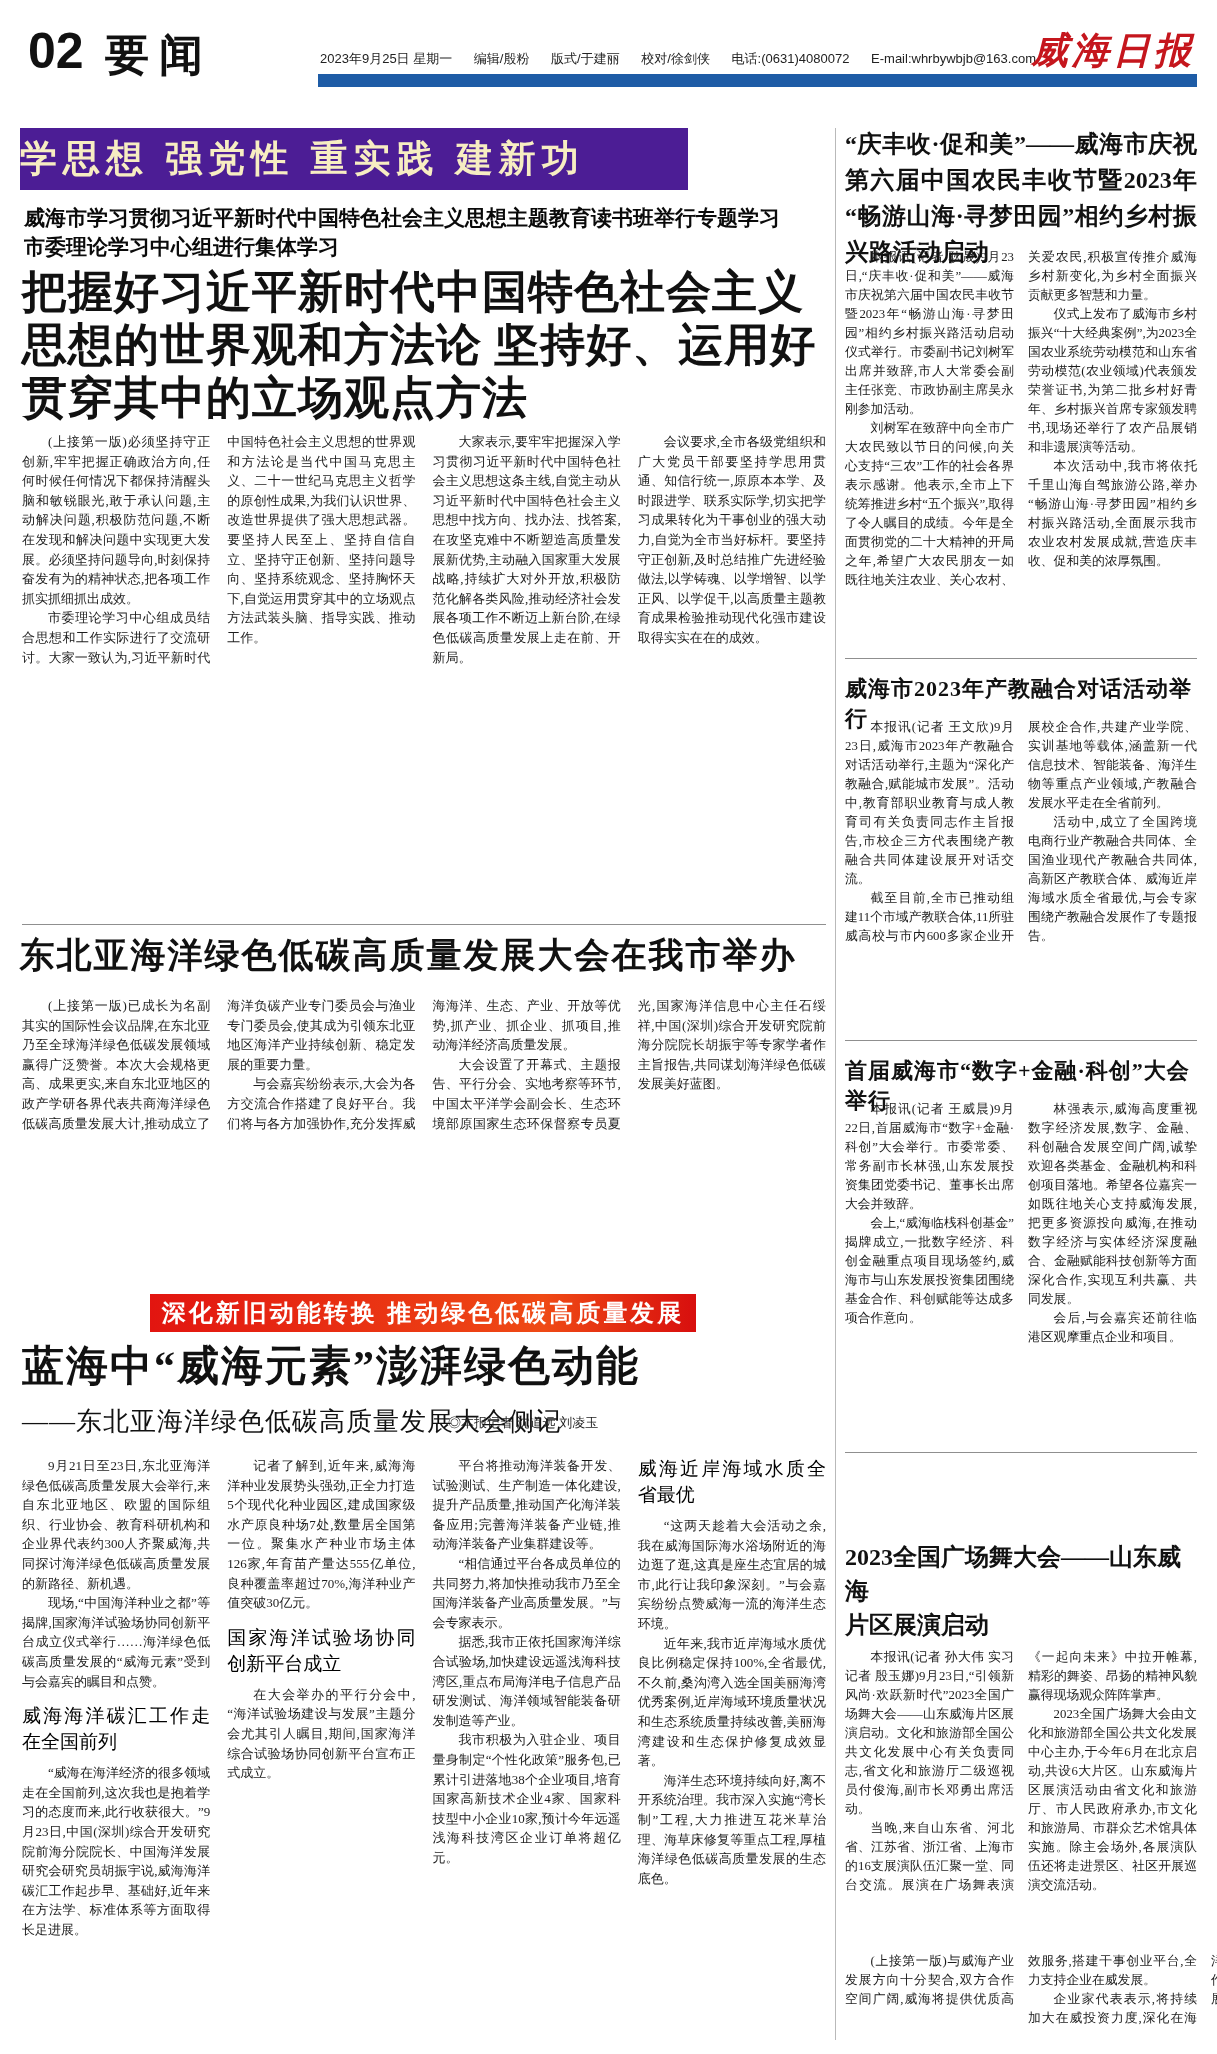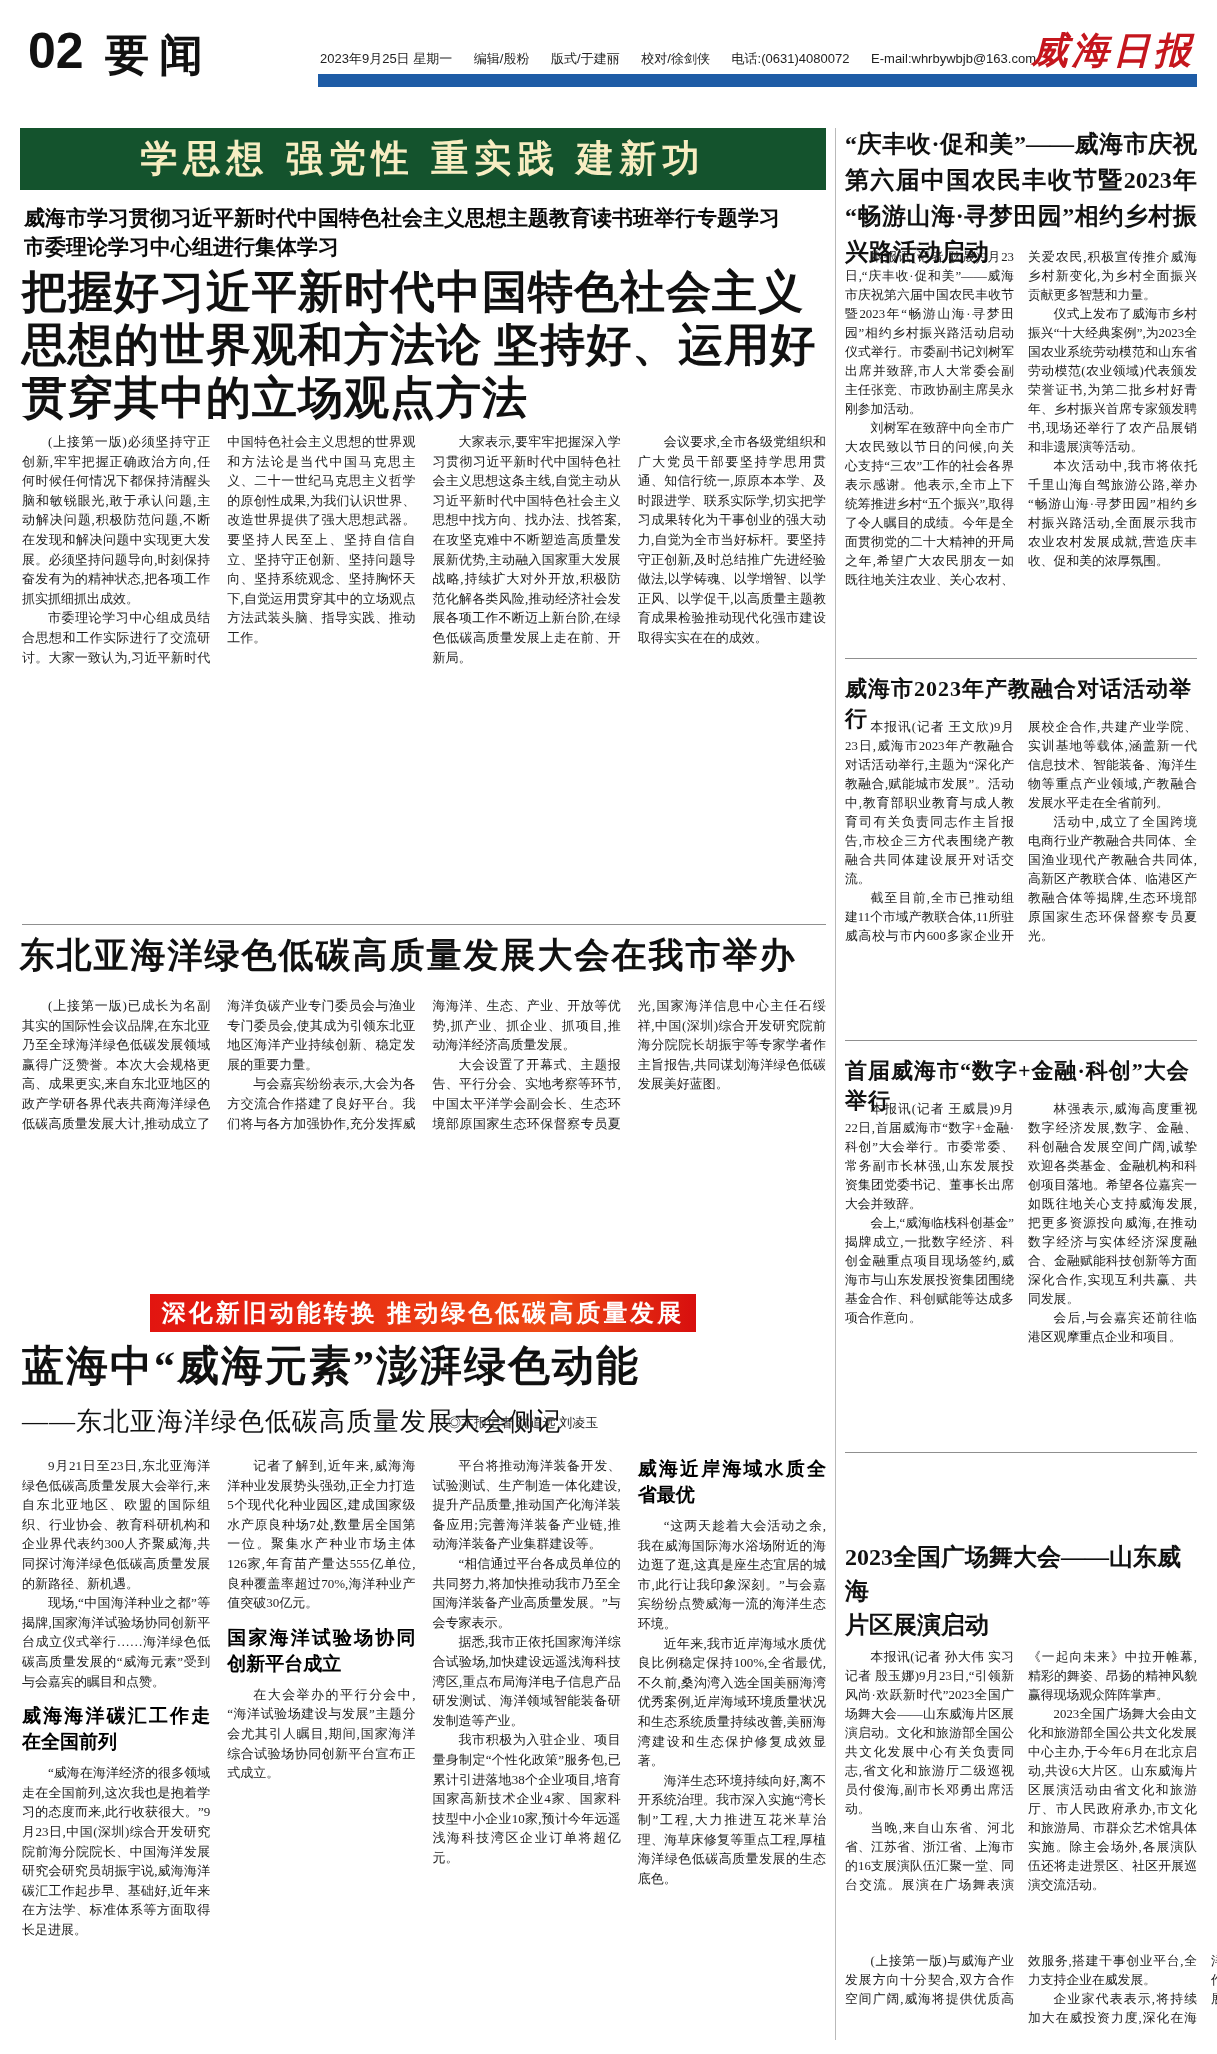--- a/index.html
+++ b/index.html
@@ -8,22 +8,22 @@
   .abs{position:absolute;}
   
   .pageno{left:28px;top:22px;font-size:50px;font-weight:bold;font-family:"Liberation Sans",sans-serif;}
   .section-title{left:105px;top:26px;font-size:44px;font-weight:bold;letter-spacing:10px;font-family:"Liberation Sans",sans-serif;}
   .dateline{left:320px;top:50px;font-size:13px;color:#222;white-space:nowrap;font-family:"Liberation Sans",sans-serif;}
   .dateline span{margin-right:18px;}
   .masthead{right:22px;top:26px;font-size:37px;font-weight:bold;font-style:italic;color:#c5161d;
             font-family:"DejaVu Serif",serif;letter-spacing:4px;}
   .bluebar{left:318px;top:74px;width:879px;height:13px;background:#1e5ca6;}
   
-  .slogan{left:20px;top:128px;width:806px;height:62px;background:#14532d;color:#f7edc2;
-          text-align:center;line-height:62px;font-size:37px;font-weight:bold;letter-spacing:6px;
+  .slogan{left:20px;top:128px;width:668px;height:62px;background:#4c1d95;color:#f7edc2;
+          line-height:62px;font-size:37px;font-weight:bold;letter-spacing:6px;
           font-family:"Liberation Sans",sans-serif;}
   .kicker{left:24px;top:203px;width:800px;font-size:21px;font-weight:600;line-height:29px;
           font-family:"Liberation Sans",sans-serif;color:#0a0a0a;}
   .lead-headline{left:22px;top:266px;width:804px;font-size:45px;font-weight:bold;line-height:53px;letter-spacing:1px;}
   .body-cols{column-gap:17px;font-size:13px;line-height:19.6px;text-align:justify;color:#1c1c1c;}
   .cols4{column-count:4;}
   .cols2{column-count:2;}
   .body-cols p{margin:0;text-indent:2em;}
   .rule{background:#8f8f8f;height:1px;}
   .conf-headline{left:6px;top:932px;width:804px;font-size:35px;font-weight:bold;text-align:center;letter-spacing:2px;}
@@ -35,21 +35,21 @@
   .campaign{left:150px;top:1294px;width:546px;height:38px;line-height:38px;text-align:center;
             color:#ffffff;font-size:24px;font-weight:bold;letter-spacing:3px;
             background:linear-gradient(90deg,#e21510 0%,#ef4a15 72%,#d80f0e 100%);
             font-family:"Liberation Sans",sans-serif;}
   .feat-headline{left:22px;top:1338px;width:804px;font-size:42px;font-weight:bold;letter-spacing:2px;}
   .feat-deck{left:22px;top:1404px;font-size:26px;letter-spacing:1px;}
   .feat-byline{left:448px;top:1414px;font-size:13px;color:#222;font-family:"Liberation Sans",sans-serif;}
   .feat-cols{left:22px;top:1456px;width:804px;height:588px;display:flex;gap:17px;overflow:hidden;}
   .feat-col{flex:1;font-size:13px;line-height:19.6px;text-align:justify;color:#1c1c1c;}
   .feat-col p{margin:0;text-indent:2em;}
-  .subhead{font-size:19px;font-weight:700;line-height:26px;margin:12px 0 8px 0;text-indent:0;
+  .subhead{font-size:19px;font-weight:400;line-height:26px;margin:12px 0 8px 0;text-indent:0;
            font-family:"Liberation Sans",sans-serif;color:#000;}
   
   .sb{left:845px;width:352px;}
   .sb-h1{top:126px;font-size:24px;font-weight:bold;line-height:36px;text-align:justify;}
   .sb-h{font-size:22px;font-weight:bold;letter-spacing:1px;}
   .vrule{left:835px;top:128px;width:1px;height:1912px;background:#b9b9b9;}
   .sb-body{font-size:12.8px;line-height:19px;}
 </style>
 </head>
 <body>
@@ -136,21 +136,21 @@
     <p>刘树军在致辞中向全市广大农民致以节日的问候,向关心支持“三农”工作的社会各界表示感谢。他表示,全市上下统筹推进乡村“五个振兴”,取得了令人瞩目的成绩。今年是全面贯彻党的二十大精神的开局之年,希望广大农民朋友一如既往地关注农业、关心农村、关爱农民,积极宣传推介威海乡村新变化,为乡村全面振兴贡献更多智慧和力量。</p>
     <p>仪式上发布了威海市乡村振兴“十大经典案例”,为2023全国农业系统劳动模范和山东省劳动模范(农业领域)代表颁发荣誉证书,为第二批乡村好青年、乡村振兴首席专家颁发聘书,现场还举行了农产品展销和非遗展演等活动。</p>
     <p>本次活动中,我市将依托千里山海自驾旅游公路,举办“畅游山海·寻梦田园”相约乡村振兴路活动,全面展示我市农业农村发展成就,营造庆丰收、促和美的浓厚氛围。</p>
   </div>
 
   <div class="abs rule" style="left:845px;top:658px;width:352px;"></div>
   <div class="abs sb sb-h" style="top:674px;">威海市2023年产教融合对话活动举行</div>
   <div class="abs sb body-cols cols2 sb-body" style="top:718px;height:312px;column-gap:14px;">
     <p>本报讯(记者 王文欣)9月23日,威海市2023年产教融合对话活动举行,主题为“深化产教融合,赋能城市发展”。活动中,教育部职业教育与成人教育司有关负责同志作主旨报告,市校企三方代表围绕产教融合共同体建设展开对话交流。</p>
     <p>截至目前,全市已推动组建11个市域产教联合体,11所驻威高校与市内600多家企业开展校企合作,共建产业学院、实训基地等载体,涵盖新一代信息技术、智能装备、海洋生物等重点产业领域,产教融合发展水平走在全省前列。</p>
-    <p>活动中,成立了全国跨境电商行业产教融合共同体、全国渔业现代产教融合共同体,高新区产教联合体、临港区产教融合体等揭牌,生态环境部原国家生态环保督察专员夏光。</p>
+    <p>活动中,成立了全国跨境电商行业产教融合共同体、全国渔业现代产教融合共同体,高新区产教联合体、威海近岸海域水质全省最优,与会专家围绕产教融合发展作了专题报告。</p>
   </div>
 
   <div class="abs rule" style="left:845px;top:1040px;width:352px;"></div>
   <div class="abs sb sb-h" style="top:1056px;">首届威海市“数字+金融·科创”大会举行</div>
   <div class="abs sb body-cols cols2 sb-body" style="top:1100px;height:330px;column-gap:14px;">
     <p>本报讯(记者 王威晨)9月22日,首届威海市“数字+金融·科创”大会举行。市委常委、常务副市长林强,山东发展投资集团党委书记、董事长出席大会并致辞。</p>
     <p>会上,“威海临桟科创基金”揭牌成立,一批数字经济、科创金融重点项目现场签约,威海市与山东发展投资集团围绕基金合作、科创赋能等达成多项合作意向。</p>
     <p>林强表示,威海高度重视数字经济发展,数字、金融、科创融合发展空间广阔,诚挚欢迎各类基金、金融机构和科创项目落地。希望各位嘉宾一如既往地关心支持威海发展,把更多资源投向威海,在推动数字经济与实体经济深度融合、金融赋能科技创新等方面深化合作,实现互利共赢、共同发展。</p>
     <p>会后,与会嘉宾还前往临港区观摩重点企业和项目。</p>
   </div>

